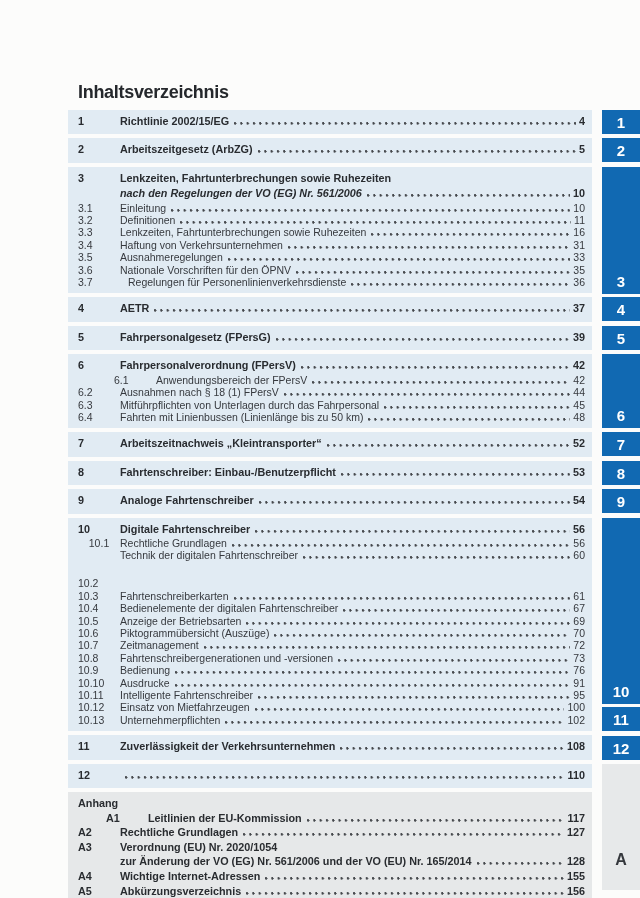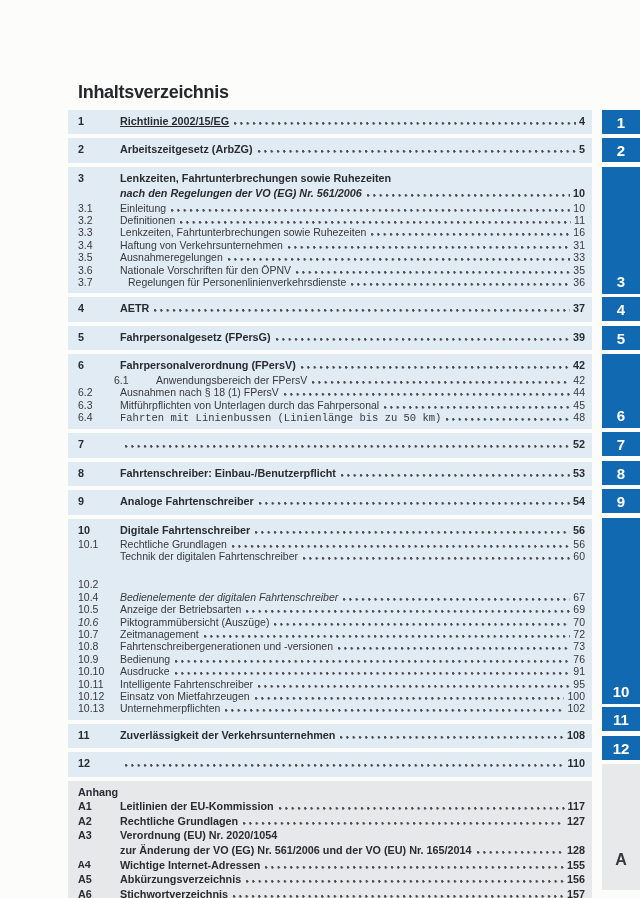--- a/index.html
+++ b/index.html
@@ -54,21 +54,21 @@
 <body>
 
 <h1 class="page-title">Inhaltsverzeichnis</h1>
 
 <div class="toc">
     <div class="band" style="background: rgb(225, 235, 243);">
       <div class="entry bold">
         <div class="num" style="display: inline-block;">1</div>
         <div class="body">
           <div class="line">
-            <div class="txt" style="display: inline; text-decoration: underline;">Richtlinie 2002/15/EG</div>
+            <div class="txt" style="display: inline;">Richtlinie 2002/15/EG</div>
             <div class="leader"></div>
             <div class="pagenum">4</div>
           </div>
         </div>
       </div>
     </div>
     <div class="band" style="background: rgb(225, 235, 243);">
       <div class="entry bold">
         <div class="num" style="display: inline-block;">2</div>
         <div class="body">
@@ -227,32 +227,33 @@
             <div class="txt" style="display: inline;">Mitführpflichten von Unterlagen durch das Fahrpersonal</div>
             <div class="leader"></div>
             <div class="pagenum">45</div>
           </div>
         </div>
       </div>
       <div class="entry">
         <div class="num" style="display: inline-block;">6.4</div>
         <div class="body">
           <div class="line">
-            <div class="txt" style="display: inline; font-family: Liberation Mono, monospace;">Fahrten mit Linienbussen (Linienlänge bis zu 50 km)</div>
+            <div class="txt" style="display: inline;">Fahrten mit Linienbussen (Linienlänge bis zu 50 km)</div>
             <div class="leader"></div>
             <div class="pagenum">48</div>
           </div>
         </div>
       </div>
     </div>
     <div class="band" style="background: rgb(225, 235, 243);">
       <div class="entry bold">
         <div class="num" style="display: inline-block;">7</div>
         <div class="body">
           <div class="line">
+            <div class="txt" style="display: inline;">Arbeitszeitnachweis „Kleintransporter“</div>
             <div class="leader"></div>
             <div class="pagenum">52</div>
           </div>
         </div>
       </div>
     </div>
     <div class="band" style="background: rgb(225, 235, 243);">
       <div class="entry bold">
         <div class="num" style="display: inline-block;">8</div>
         <div class="body">
@@ -281,61 +282,71 @@
         <div class="num" style="display: inline-block;">10</div>
         <div class="body">
           <div class="line">
             <div class="txt" style="display: inline;">Digitale Fahrtenschreiber</div>
             <div class="leader"></div>
             <div class="pagenum">56</div>
           </div>
         </div>
       </div>
       <div class="entry">
-        <div class="num" style="display: inline-block;">10.1</div>
+        <div class="num" style="display: inline-block; text-align: center;">10.1</div>
         <div class="body">
           <div class="line">
             <div class="txt" style="display: inline;">Rechtliche Grundlagen</div>
             <div class="leader"></div>
             <div class="pagenum">56</div>
           </div>
         </div>
       </div>
       <div class="entry">
         <div class="num" style="display: inline-block; margin-top: 28px;">10.2</div>
         <div class="body">
           <div class="line">
             <div class="txt" style="display: inline;">Technik der digitalen Fahrtenschreiber</div>
             <div class="leader"></div>
             <div class="pagenum">60</div>
           </div>
         </div>
       </div>
       <div class="entry">
+        <div class="num" style="display: inline-block;">10.3</div>
+        <div class="body">
+          <div class="line">
+            <div class="txt" style="display: inline;">Fahrtenschreiberkarten</div>
+            <div class="leader"></div>
+            <div class="pagenum">61</div>
+          </div>
+        </div>
+      </div>
+      <div class="entry">
         <div class="num" style="display: inline-block;">10.4</div>
         <div class="body">
           <div class="line">
-            <div class="txt" style="display: inline; font-style: italic;">Bedienelemente der digitalen Fahrtenschreiber</div>
+            <div class="txt" style="display: inline;">Bedienelemente der digitalen Fahrtenschreiber</div>
             <div class="leader"></div>
             <div class="pagenum">67</div>
           </div>
         </div>
       </div>
       <div class="entry">
         <div class="num" style="display: inline-block;">10.5</div>
         <div class="body">
           <div class="line">
             <div class="txt" style="display: inline;">Anzeige der Betriebsarten</div>
             <div class="leader"></div>
             <div class="pagenum">69</div>
           </div>
         </div>
       </div>
       <div class="entry">
-        <div class="num" style="display: inline-block; font-style: italic;">10.6</div>
+        <div class="num" style="display: inline-block;">10.6</div>
         <div class="body">
           <div class="line">
             <div class="txt" style="display: inline;">Piktogrammübersicht (Auszüge)</div>
             <div class="leader"></div>
             <div class="pagenum">70</div>
           </div>
         </div>
       </div>
       <div class="entry">
         <div class="num" style="display: inline-block;">10.7</div>
@@ -430,21 +441,21 @@
           </div>
         </div>
       </div>
     </div>
     <div class="band gray" style="background: rgb(230, 232, 233);">
       <div class="entry bold label-row">
         <div class="num" style="display: inline-block;">Anhang</div>
         <div class="body"></div>
       </div>
       <div class="entry bold">
-        <div class="num" style="display: inline-block;">A1</div>
+        <div class="num" style="display: inline-block; margin-left: 28px;">A1</div>
         <div class="body">
           <div class="line">
             <div class="txt" style="display: inline;">Leitlinien der EU-Kommission</div>
             <div class="leader"></div>
             <div class="pagenum">117</div>
           </div>
         </div>
       </div>
       <div class="entry bold">
         <div class="num" style="display: inline-block;">A2</div>
@@ -463,21 +474,21 @@
             <div class="txt" style="display: inline;">Verordnung (EU) Nr. 2020/1054</div>
           </div>
           <div class="line">
             <div class="txt" style="display: inline;">zur Änderung der VO (EG) Nr. 561/2006 und der VO (EU) Nr. 165/2014</div>
             <div class="leader"></div>
             <div class="pagenum">128</div>
           </div>
         </div>
       </div>
       <div class="entry bold">
-        <div class="num" style="display: inline-block; font-family: Liberation Mono, monospace;">A4</div>
+        <div class="num" style="display: inline-block;">A4</div>
         <div class="body">
           <div class="line">
             <div class="txt" style="display: inline;">Wichtige Internet-Adressen</div>
             <div class="leader"></div>
             <div class="pagenum">155</div>
           </div>
         </div>
       </div>
       <div class="entry bold">
         <div class="num" style="display: inline-block;">A5</div>

